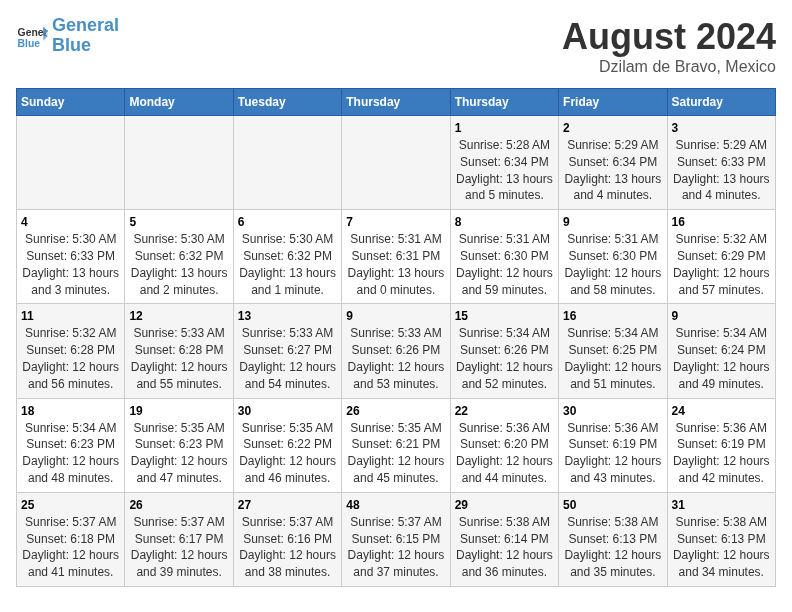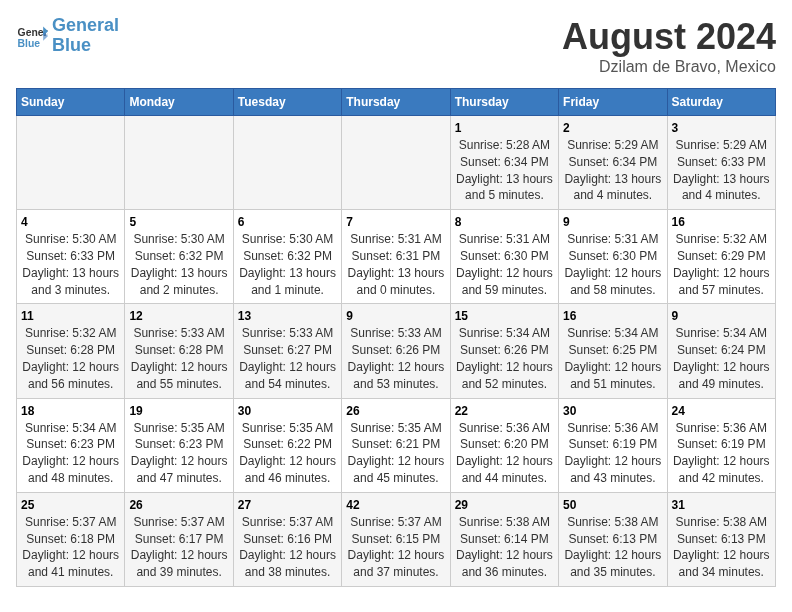--- a/index.html
+++ b/index.html
@@ -324,21 +324,21 @@
 and 39 minutes.</div>
         </td>
         <td>
           <span class="day-num">27</span>
           <div class="day-info" style="white-space: pre-line;">Sunrise: 5:37 AM
 Sunset: 6:16 PM
 Daylight: 12 hours
 and 38 minutes.</div>
         </td>
         <td>
-          <span class="day-num">42</span>
+          <span class="day-num">48</span>
           <div class="day-info" style="white-space: pre-line;">Sunrise: 5:37 AM
 Sunset: 6:15 PM
 Daylight: 12 hours
 and 37 minutes.</div>
         </td>
         <td>
           <span class="day-num">29</span>
           <div class="day-info" style="white-space: pre-line;">Sunrise: 5:38 AM
 Sunset: 6:14 PM
 Daylight: 12 hours

